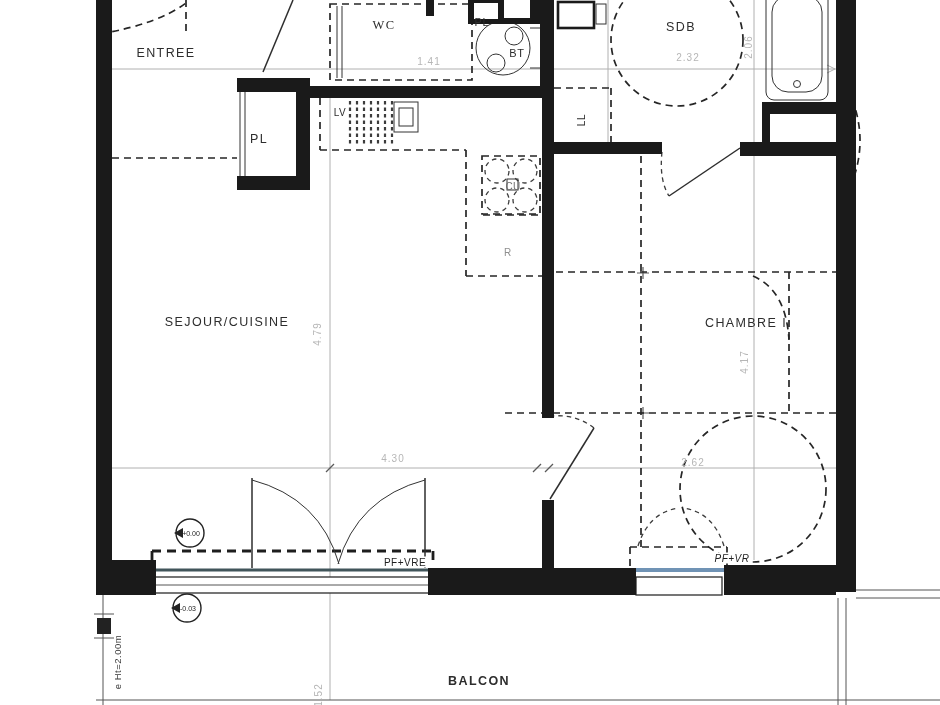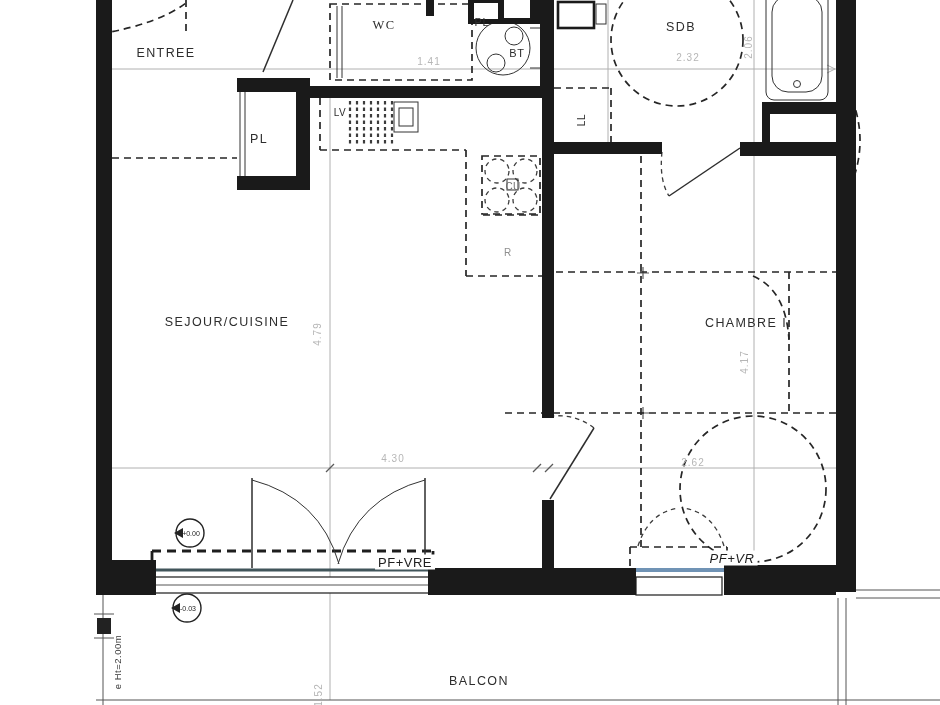--- a/index.html
+++ b/index.html
@@ -23,21 +23,21 @@
   .glz2{stroke:var(--glazing_bedroom);stroke-width:4;fill:none;}
   .lbl{position:absolute;transform:translate(-50%,-50%);font-size:12.5px;letter-spacing:1.4px;
        color:var(--label_text);white-space:nowrap;z-index:5;}
   .md{font-size:11px;letter-spacing:0.8px;}
   .sm{font-size:10px;letter-spacing:0.6px;}
   .xs{font-size:10px;letter-spacing:0.4px;color:#6e6e6e;}
   .faintlbl{color:#8f8f8f;}
   .dim{position:absolute;transform:translate(-50%,-50%);font-size:10px;letter-spacing:1px;
        color:var(--dim_text);white-space:nowrap;z-index:4;}
   .vert{transform:translate(-50%,-50%) rotate(-90deg);}
-  .tag{position:absolute;transform:translate(-50%,-50%);font-size:13px;letter-spacing:0.5px;
+  .tag{position:absolute;transform:translate(-50%,-50%);font-size:10px;letter-spacing:0.5px;
        color:#1f1f1f;background:#fff;padding:0 3px;white-space:nowrap;z-index:6;}
   .lvl{position:absolute;transform:translate(-50%,-50%);font-size:7px;letter-spacing:0;
        color:#222;white-space:nowrap;z-index:7;}
   .note{position:absolute;transform:translate(-50%,-50%) rotate(-90deg);font-size:9.5px;
         color:#3a3a3a;letter-spacing:0.5px;white-space:nowrap;z-index:5;}
 </style>
 </head>
 <body>
 
 <div id="plan">
@@ -198,21 +198,21 @@
       <rect class="wall" x="428" y="568" width="208" height="27"></rect>
       <rect class="wall" x="724" y="565" width="112" height="30"></rect>
     </g>
   </svg>
 
   <div class="lbl" style="left:166px;top:53px;">ENTREE</div>
   <div class="lbl" style="left:384px;top:25px;font-family:Liberation Serif, serif;">WC</div>
   <div class="lbl" style="left:681px;top:27px;">SDB</div>
   <div class="lbl" style="left:227px;top:322px;">SEJOUR/CUISINE</div>
   <div class="lbl" style="left:746px;top:323px;">CHAMBRE I</div>
-  <div class="lbl" style="left:479px;top:681px;">BALCON</div>
+  <div class="lbl" style="left:479px;top:681px;font-weight:bold;">BALCON</div>
 
   <div class="lbl" style="left:259px;top:139px;">PL</div>
   <div class="lbl md" style="left:482px;top:22px;">PL</div>
   <div class="lbl md" style="left:517px;top:53px;">BT</div>
   <div class="lbl sm" style="left:340px;top:112px;">LV</div>
   <div class="lbl sm" style="left:581px;top:120px;transform:translate(-50%,-50%) rotate(-90deg);">LL</div>
   <div class="lbl xs" style="left:513px;top:186px;">CU</div>
   <div class="lbl sm faintlbl" style="left:508px;top:252px;">R</div>
 
   <div class="tag" style="left:405px;top:562px;">PF+VRE</div>

